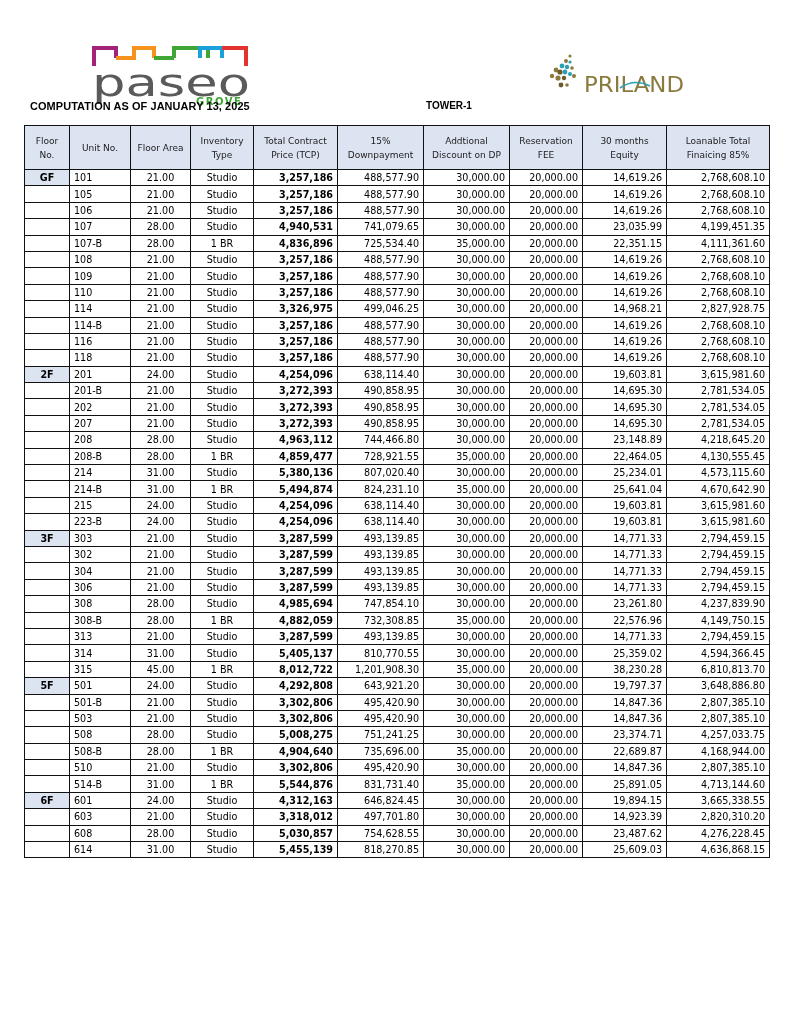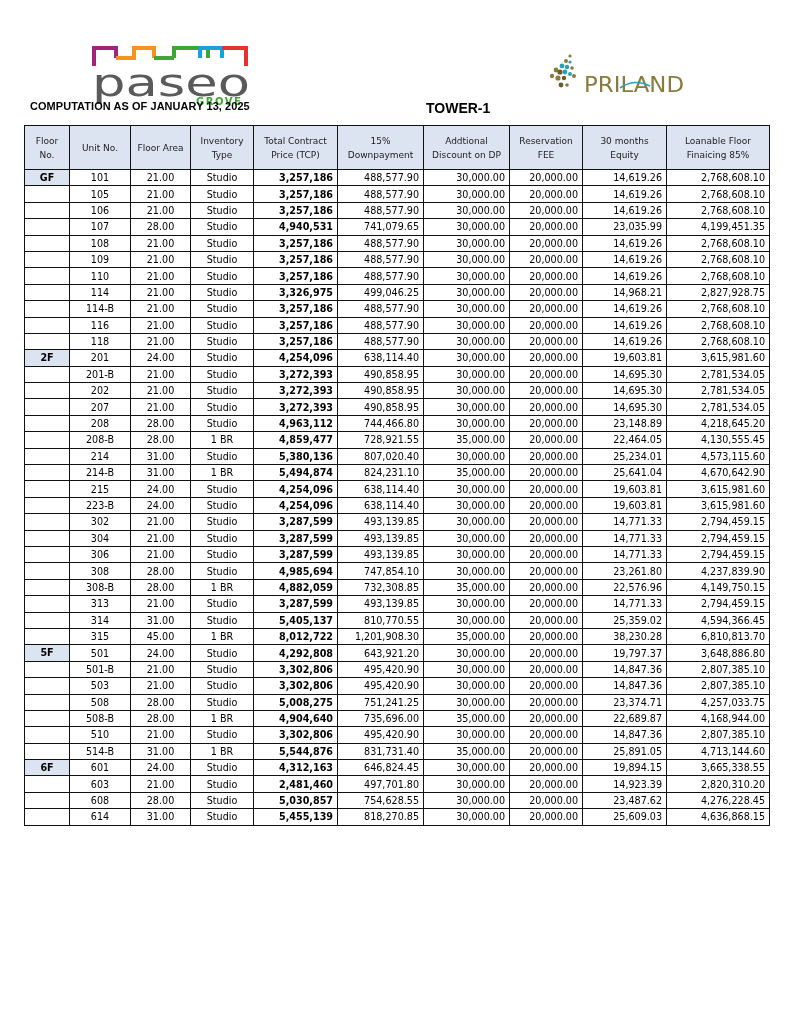--- a/index.html
+++ b/index.html
@@ -1,28 +1,28 @@
 <!DOCTYPE html>
 <html><head>
 <meta charset="utf-8">
 <style>
   html, body { margin:0; padding:0; background:#ffffff; }
   body { width:791px; height:1023px; position:relative; overflow:hidden; font-family:"DejaVu Sans", sans-serif; color:#000; }
   .logo-paseo { position:absolute; left:90px; top:44px; width:162px; height:62px; }
   .logo-priland { position:absolute; left:548px; top:52px; width:140px; height:46px; }
   .title { position:absolute; left:30px; top:100px; font-family:"Liberation Sans", sans-serif; font-weight:bold; font-size:11.5px; letter-spacing:0.1px; transform:scaleX(0.95); transform-origin:left; }
-  .tower { position:absolute; left:426px; top:100px; font-family:"Liberation Sans", sans-serif; font-weight:bold; font-size:14px; }
+  .tower { position:absolute; left:426px; top:100px; font-family:"Liberation Sans", sans-serif; font-weight:bold; font-size:10px; }
   table.grid { position:absolute; left:24px; top:125px; border-collapse:collapse; table-layout:fixed; width:745px; }
   table.grid th, table.grid td { border:1.6px solid #111; padding:0 4px; font-size:9.6px; white-space:nowrap; overflow:hidden; }
   table.grid th { background:#dce3f1; font-weight:normal; height:43px; line-height:14px; text-align:center; color:#222; font-size:9px; }
   table.grid td { height:15.4px; line-height:15px; }
   td.floor { font-weight:bold; text-align:center; vertical-align:top; border-bottom:none; border-top:none; }
   td.floor.lbl { background:#dce3f1; border-top:1.6px solid #111; }
   td.floor.cont { border-top:none; }
-  td.unit { text-align:center; padding-left:2px; }
+  td.unit { text-align:left; padding-left:2px; }
   td.area, td.type { text-align:center; }
   td.num { text-align:right; }
   td.tcp { font-weight:bold; }
   table.grid tr:last-child td { border-bottom:1.6px solid #111;margin-left:18px; }
 </style>
 </head>
 <body>
 
 <svg class="logo-paseo" viewBox="0 0 162 62">
   <g fill="none" stroke-width="4">
@@ -81,21 +81,21 @@
     <tr id="hdr">
         <th><span>Floor</span><br><span>No.</span></th>
         <th><span>Unit No.</span></th>
         <th><span>Floor Area</span></th>
         <th><span>Inventory</span><br><span>Type</span></th>
         <th><span>Total Contract</span><br><span>Price (TCP)</span></th>
         <th><span>15%</span><br><span>Downpayment</span></th>
         <th><span>Addtional</span><br><span>Discount on DP</span></th>
         <th><span>Reservation</span><br><span>FEE</span></th>
         <th><span>30 months</span><br><span>Equity</span></th>
-        <th><span>Loanable Floor</span><br><span>Finaicing 85%</span></th>
+        <th><span>Loanable Total</span><br><span>Finaicing 85%</span></th>
       </tr>
   </thead>
   <tbody id="tbody">
       <tr>
         <td class="floor lbl">GF</td>
         <td class="unit">101</td>
         <td class="area">21.00</td>
         <td class="type">Studio</td>
         <td class="num tcp">3,257,186</td>
         <td class="num">488,577.90</td>
@@ -132,20 +132,32 @@
         <td class="floor cont"></td>
         <td class="unit">107</td>
         <td class="area">28.00</td>
         <td class="type">Studio</td>
         <td class="num tcp">4,940,531</td>
         <td class="num">741,079.65</td>
         <td class="num">30,000.00</td>
         <td class="num">20,000.00</td>
         <td class="num">23,035.99</td>
         <td class="num">4,199,451.35</td>
+      </tr>
+      <tr>
+        <td class="floor cont"></td>
+        <td class="unit">107-B</td>
+        <td class="area">28.00</td>
+        <td class="type">1 BR</td>
+        <td class="num tcp">4,836,896</td>
+        <td class="num">725,534.40</td>
+        <td class="num">35,000.00</td>
+        <td class="num">20,000.00</td>
+        <td class="num">22,351.15</td>
+        <td class="num">4,111,361.60</td>
       </tr>
       <tr>
         <td class="floor cont"></td>
         <td class="unit">108</td>
         <td class="area">21.00</td>
         <td class="type">Studio</td>
         <td class="num tcp">3,257,186</td>
         <td class="num">488,577.90</td>
         <td class="num">30,000.00</td>
         <td class="num">20,000.00</td>
@@ -338,20 +350,32 @@
         <td class="area">24.00</td>
         <td class="type">Studio</td>
         <td class="num tcp">4,254,096</td>
         <td class="num">638,114.40</td>
         <td class="num">30,000.00</td>
         <td class="num">20,000.00</td>
         <td class="num">19,603.81</td>
         <td class="num">3,615,981.60</td>
       </tr>
       <tr>
+        <td class="floor lbl">3F</td>
+        <td class="unit">303</td>
+        <td class="area">21.00</td>
+        <td class="type">Studio</td>
+        <td class="num tcp">3,287,599</td>
+        <td class="num">493,139.85</td>
+        <td class="num">30,000.00</td>
+        <td class="num">20,000.00</td>
+        <td class="num">14,771.33</td>
+        <td class="num">2,794,459.15</td>
+      </tr>
+      <tr>
         <td class="floor cont"></td>
         <td class="unit">302</td>
         <td class="area">21.00</td>
         <td class="type">Studio</td>
         <td class="num tcp">3,287,599</td>
         <td class="num">493,139.85</td>
         <td class="num">30,000.00</td>
         <td class="num">20,000.00</td>
         <td class="num">14,771.33</td>
         <td class="num">2,794,459.15</td>
@@ -534,21 +558,21 @@
         <td class="num">30,000.00</td>
         <td class="num">20,000.00</td>
         <td class="num">19,894.15</td>
         <td class="num">3,665,338.55</td>
       </tr>
       <tr>
         <td class="floor cont"></td>
         <td class="unit">603</td>
         <td class="area">21.00</td>
         <td class="type">Studio</td>
-        <td class="num tcp">2,481,460</td>
+        <td class="num tcp">3,318,012</td>
         <td class="num">497,701.80</td>
         <td class="num">30,000.00</td>
         <td class="num">20,000.00</td>
         <td class="num">14,923.39</td>
         <td class="num">2,820,310.20</td>
       </tr>
       <tr>
         <td class="floor cont"></td>
         <td class="unit">608</td>
         <td class="area">28.00</td>

